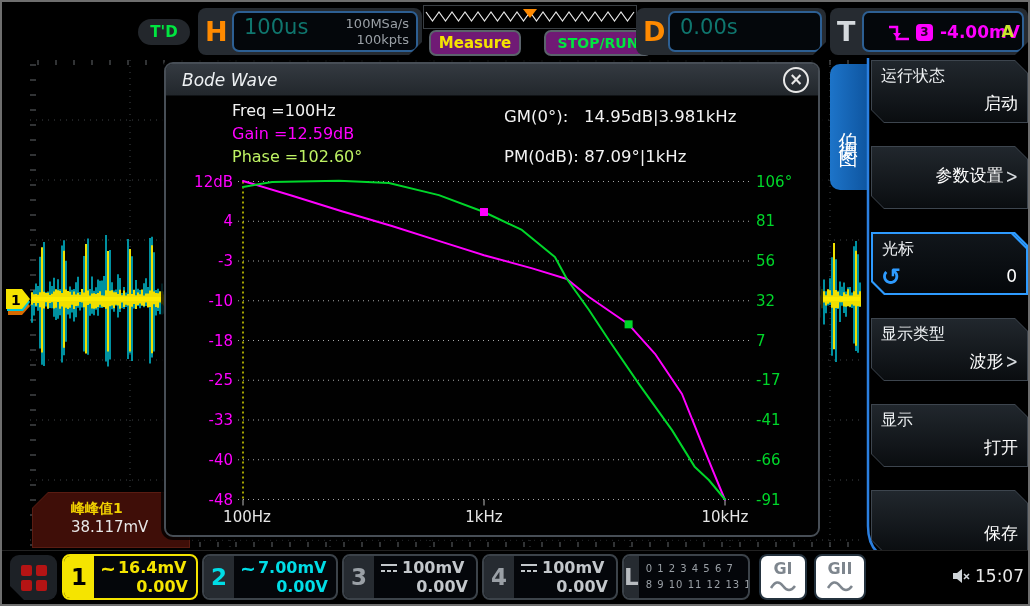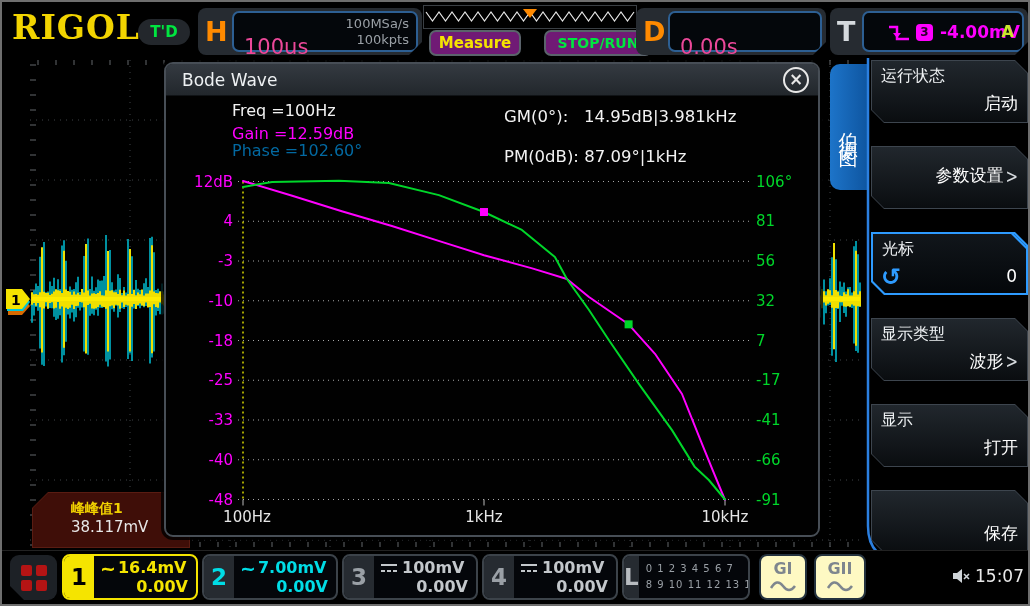--- a/index.html
+++ b/index.html
@@ -15,27 +15,27 @@
   #meas-box .inner{position:absolute;inset:1px;clip-path:polygon(15px 0,100% 0,100% 100%,0 100%,0 15px);
     background:#3f0e08;padding:6px 0 0 38px;}
   .meas-name{color:#f0d000;font-size:14px;font-weight:bold;line-height:18px;}
   .meas-val{color:#e8e8e8;font-size:15px;line-height:21px;}
 
   
   #dialog{position:absolute;left:162px;top:60px;width:656px;height:475px;z-index:5;
     background:#010101;border:2px solid #474e56;border-radius:9px;box-shadow:0 0 0 3px rgba(0,0,0,.8);}
   .dlg-title{position:relative;height:32px;background:linear-gradient(180deg,#343a41,#22272c);
     border-radius:6px 6px 0 0;border-bottom:1px solid #101316;}
-  .dlg-title-text{position:absolute;left:16px;top:0;line-height:32px;color:#eef1f3;font-size:17px;}
+  .dlg-title-text{position:absolute;left:16px;top:0;line-height:32px;color:#eef1f3;font-size:17px;font-style:italic;}
   .dlg-close{position:absolute;right:9px;top:3px;width:26px;height:26px;border:2px solid #e8e8e8;
     border-radius:50%;color:#e8e8e8;text-align:center;line-height:21px;font-size:17px;font-weight:bold;cursor:pointer;}
   .readout{position:absolute;white-space:pre;font-size:16px;}
   .readout.freq{left:66px;top:37px;color:#f2f2f2;}
   .readout.gain{left:66px;top:60px;color:#ff00ff;}
-  .readout.phase{left:66px;top:77px;color:#0369a1;}
+  .readout.phase{left:66px;top:83px;color:#bef264;}
   .readout.gm{left:338px;top:43px;color:#f2f2f2;font-size:16.5px;}
   .readout.pm{left:338px;top:83px;color:#f2f2f2;font-size:16.5px;}
   #bode-plot{position:absolute;left:0;top:0;}
 
   
   #side-tab{position:absolute;left:828px;top:62px;width:38px;height:126px;z-index:6;
     background:linear-gradient(90deg,#1d74c9,#0e55a0);border-radius:10px 0 0 10px;
     color:#fff;font-size:19px;display:flex;align-items:center;justify-content:center;
     writing-mode:vertical-lr;letter-spacing:9px;padding-top:6px;}
   #sidebar{position:absolute;left:869px;top:58px;width:157px;z-index:6;display:flex;flex-direction:column;gap:23px;}
@@ -59,21 +59,21 @@
   #logo{position:absolute;left:10px;top:6px;font-family:"DejaVu Serif","Liberation Serif",serif;
     font-weight:900;font-size:33px;color:#f2d400;letter-spacing:1px;}
   #td-badge{position:absolute;left:136px;top:17px;width:52px;height:26px;background:#23272c;border-radius:13px;
     color:#00e640;font-weight:bold;font-size:15px;text-align:center;line-height:26px;}
   .tb-block{position:absolute;top:6px;height:47px;background:#262b31;border-radius:8px;
     clip-path:polygon(0 0,100% 0,100% calc(100% - 13px),calc(100% - 13px) 100%,0 100%);}
   .tb-letter{position:absolute;left:7px;top:8px;font-size:27px;font-weight:bold;color:#ff8a00;}
   .tb-inner{position:absolute;top:3px;height:41px;background:#04070b;border:2px solid #2d5f93;border-radius:7px;}
   #h-block{left:196px;width:224px;}
   #h-block .tb-inner{left:34px;width:186px;}
-  .tb-main{position:absolute;left:10px;top:22px;font-size:21px;color:#ec4899;}
+  .tb-main{position:absolute;left:10px;top:2px;font-size:21px;color:#0f766e;}
   .tb-sub{position:absolute;right:7px;top:3px;text-align:right;font-size:13px;color:#9aa0a6;line-height:16px;}
   #strip{position:absolute;left:421px;top:3px;width:214px;height:24px;background:#000;border:1px solid #3a3f44;}
   .tb-btn{position:absolute;top:28px;height:26px;border:2px solid #5a636b;border-radius:7px;
     background:#701a75;text-align:center;font-weight:bold;cursor:pointer;}
   #measure-btn{left:427px;width:92px;color:#f5e400;font-size:15px;line-height:22px;}
   #stoprun-btn{left:542px;width:108px;color:#00e640;font-size:14px;line-height:22px;}
   #d-block{left:634px;width:190px;}
   #d-block .tb-inner{left:32px;width:154px;}
   #t-block{left:828px;width:198px;}
   #t-block .tb-letter{color:#d5dade;}
@@ -101,21 +101,21 @@
   .chan.ch1{border-color:#f5e400;}
   .chan.ch1 .tab{background:#f5e400;color:#000;}
   .chan.ch1 .vals{color:#f5e400;}
   .chan.ch2 .tab{color:#00dde6;}
   .chan.ch2 .vals{color:#00dde6;}
   #lbox{position:absolute;left:620px;top:3px;width:128px;height:46px;border:2px solid #3c434a;border-radius:8px;
     background:#04060a;display:flex;overflow:hidden;cursor:pointer;}
   #lbox .tab{width:27px;background:#262b31;display:flex;align-items:center;justify-content:center;
     font-size:23px;font-weight:bold;color:#b8bcc0;}
   #lbox .rows{flex:1;padding:5px 0 0 7px;color:#9aa0a6;font-size:10px;line-height:16px;white-space:nowrap;letter-spacing:1px;}
-  .gen{position:absolute;top:3px;height:46px;border:2px solid #24323e;border-radius:8px;background:#fef9c3;
+  .gen{position:absolute;top:3px;height:46px;border:2px solid #24323e;border-radius:8px;background:#ffffff;
     text-align:center;color:#7e868e;font-weight:bold;font-size:16px;padding-top:3px;cursor:pointer;}
   #gen1{left:757px;width:48px;}
   #gen2{left:812px;width:52px;}
   #clockarea{position:absolute;left:950px;top:15px;display:flex;align-items:center;}
   #clock{color:#e8e8e8;font-size:17px;margin-left:5px;}
 </style>
 </head>
 <body>
 
 <div id="screen">
@@ -391,21 +391,20 @@
           </span>
       </div>
     </div>
   </div>
   <svg id="blue-outline" width="1030" height="606" viewBox="0 0 1030 606">
     <path d="M838,54 H1028" stroke="#2b7fe0" stroke-width="2.5" fill="none"></path>
     <path d="M866,54 V524 Q866,558 902,560 H1030" stroke="#2b7fe0" stroke-width="2.5" fill="none"></path>
   </svg>
 
   <div id="topbar">
-    <div id="logo">RIGOL</div>
     <div id="td-badge">T'D</div>
 
     <div class="tb-block" id="h-block">
       <span class="tb-letter">H</span>
       <div class="tb-inner">
         <span class="tb-main">100us</span>
         <div class="tb-sub">
           <div>100MSa/s</div>
           <div>100kpts</div>
         </div>

